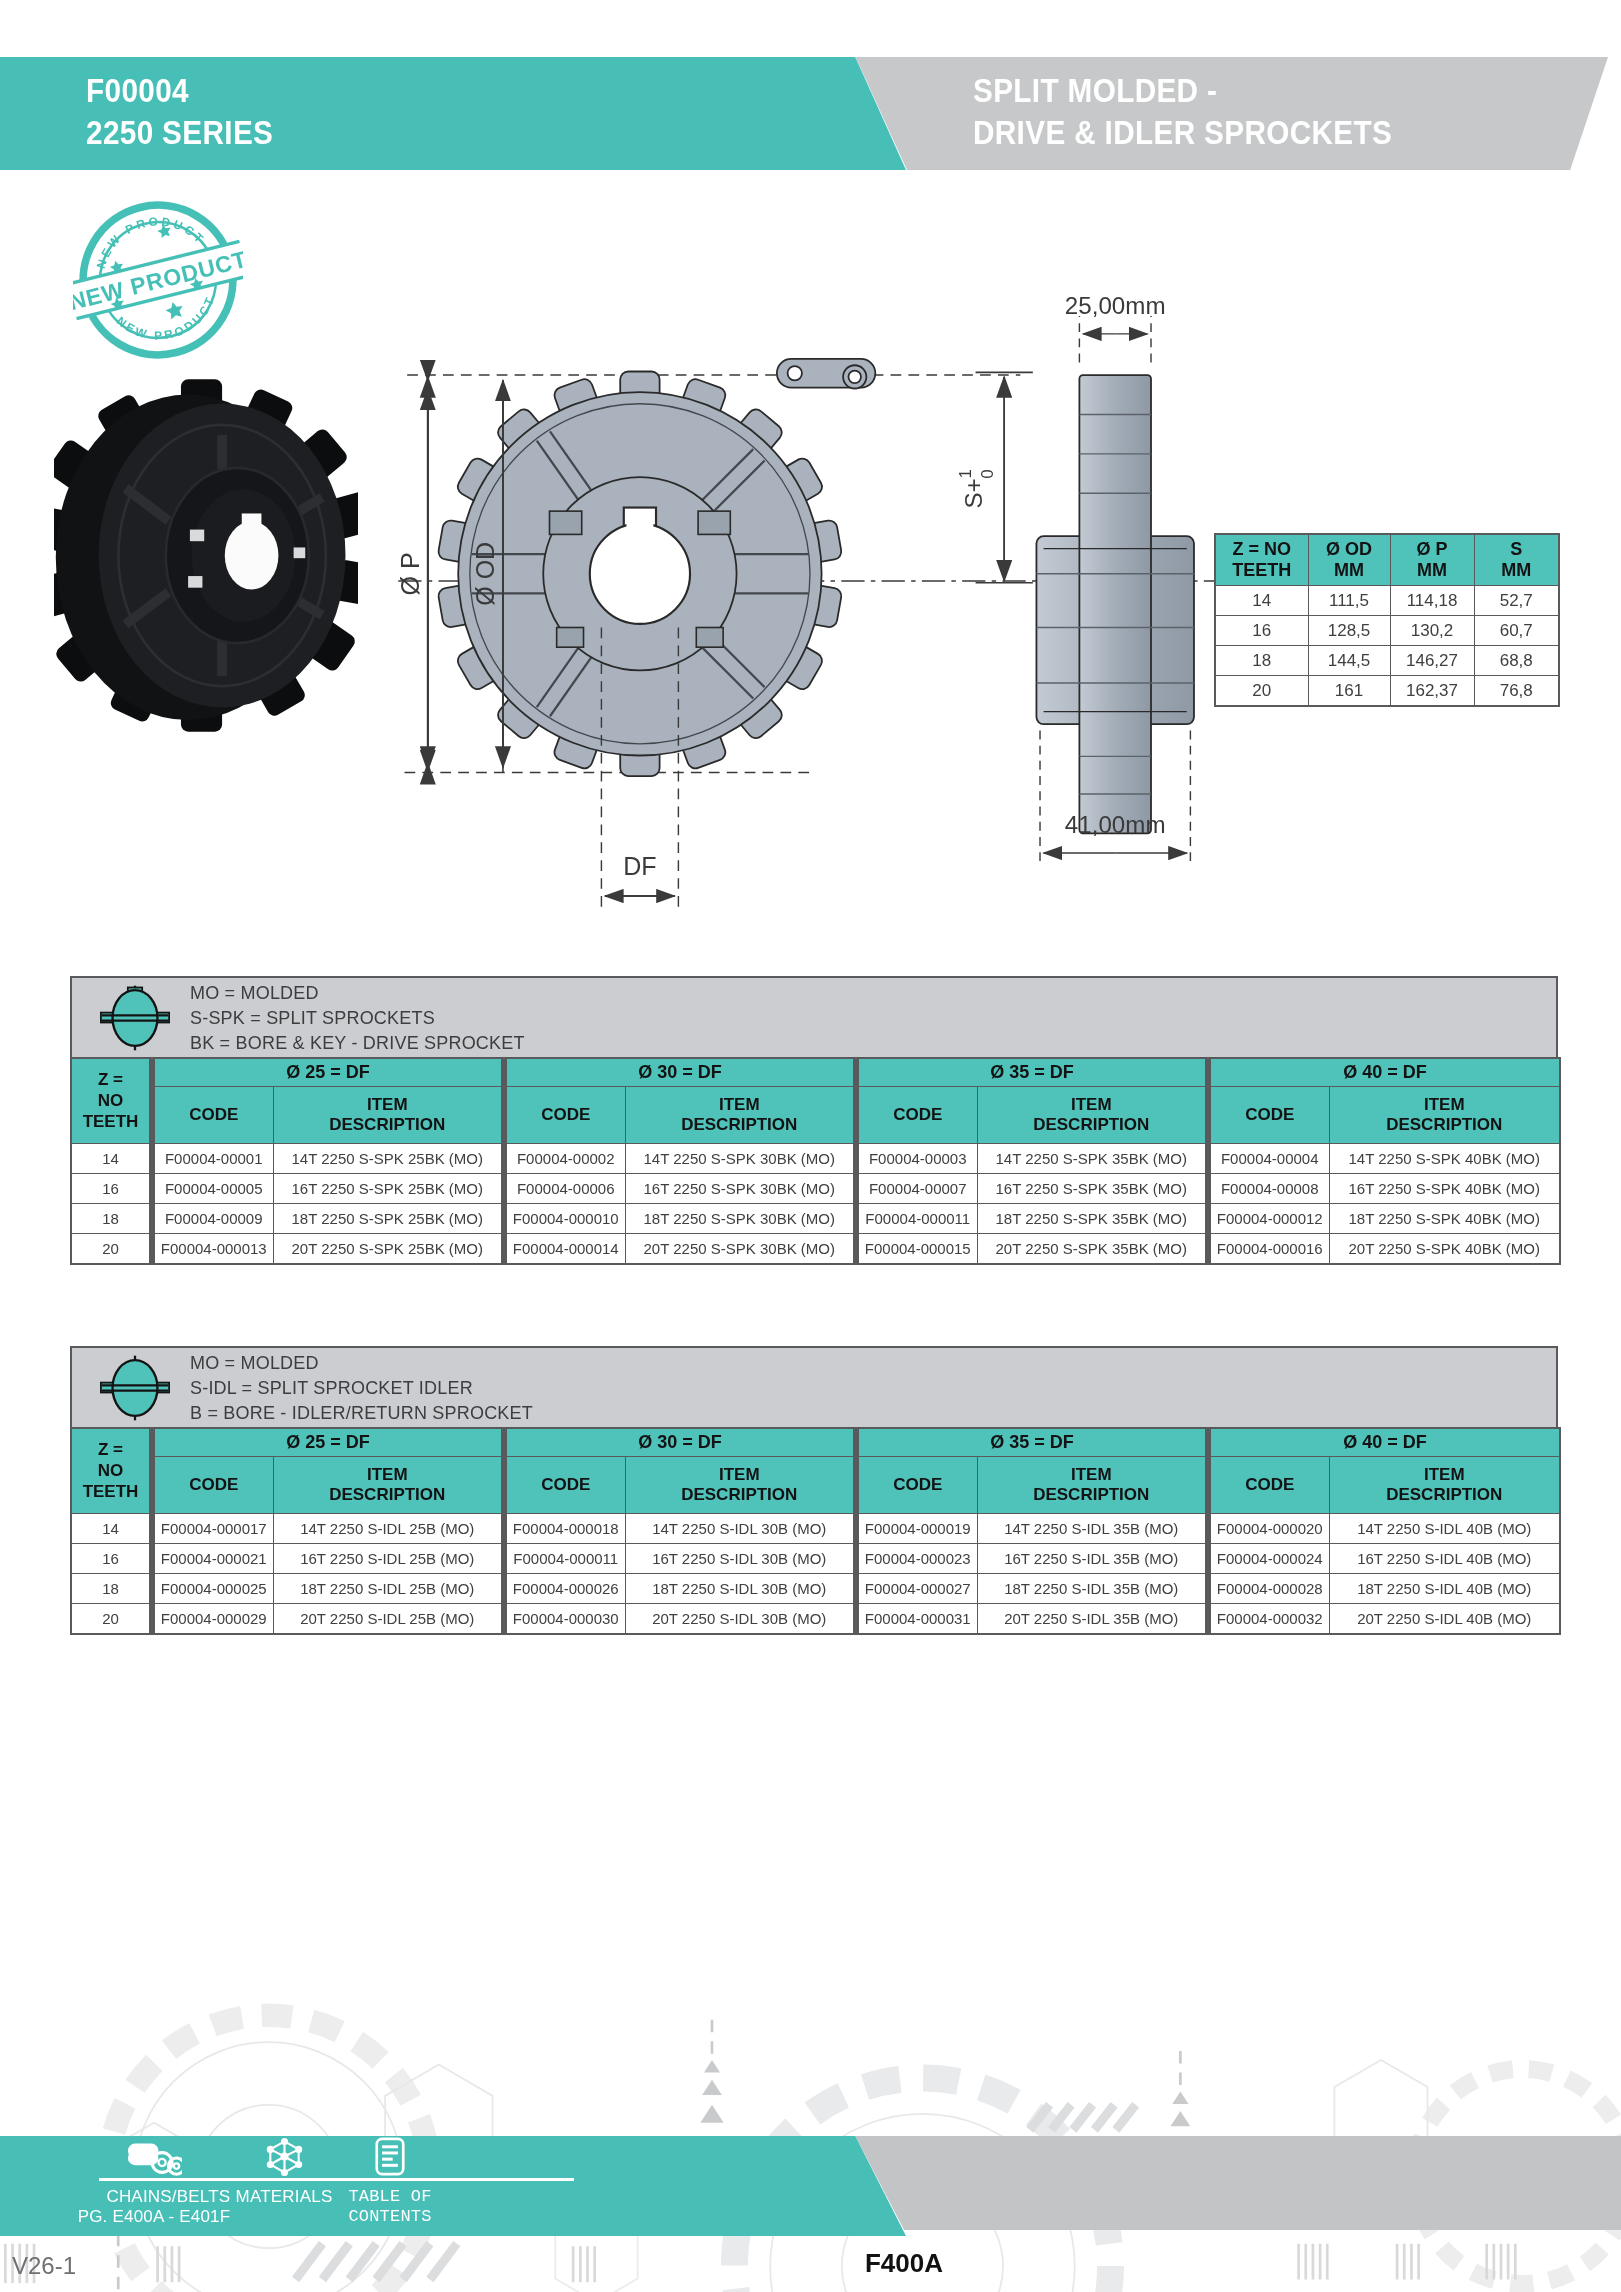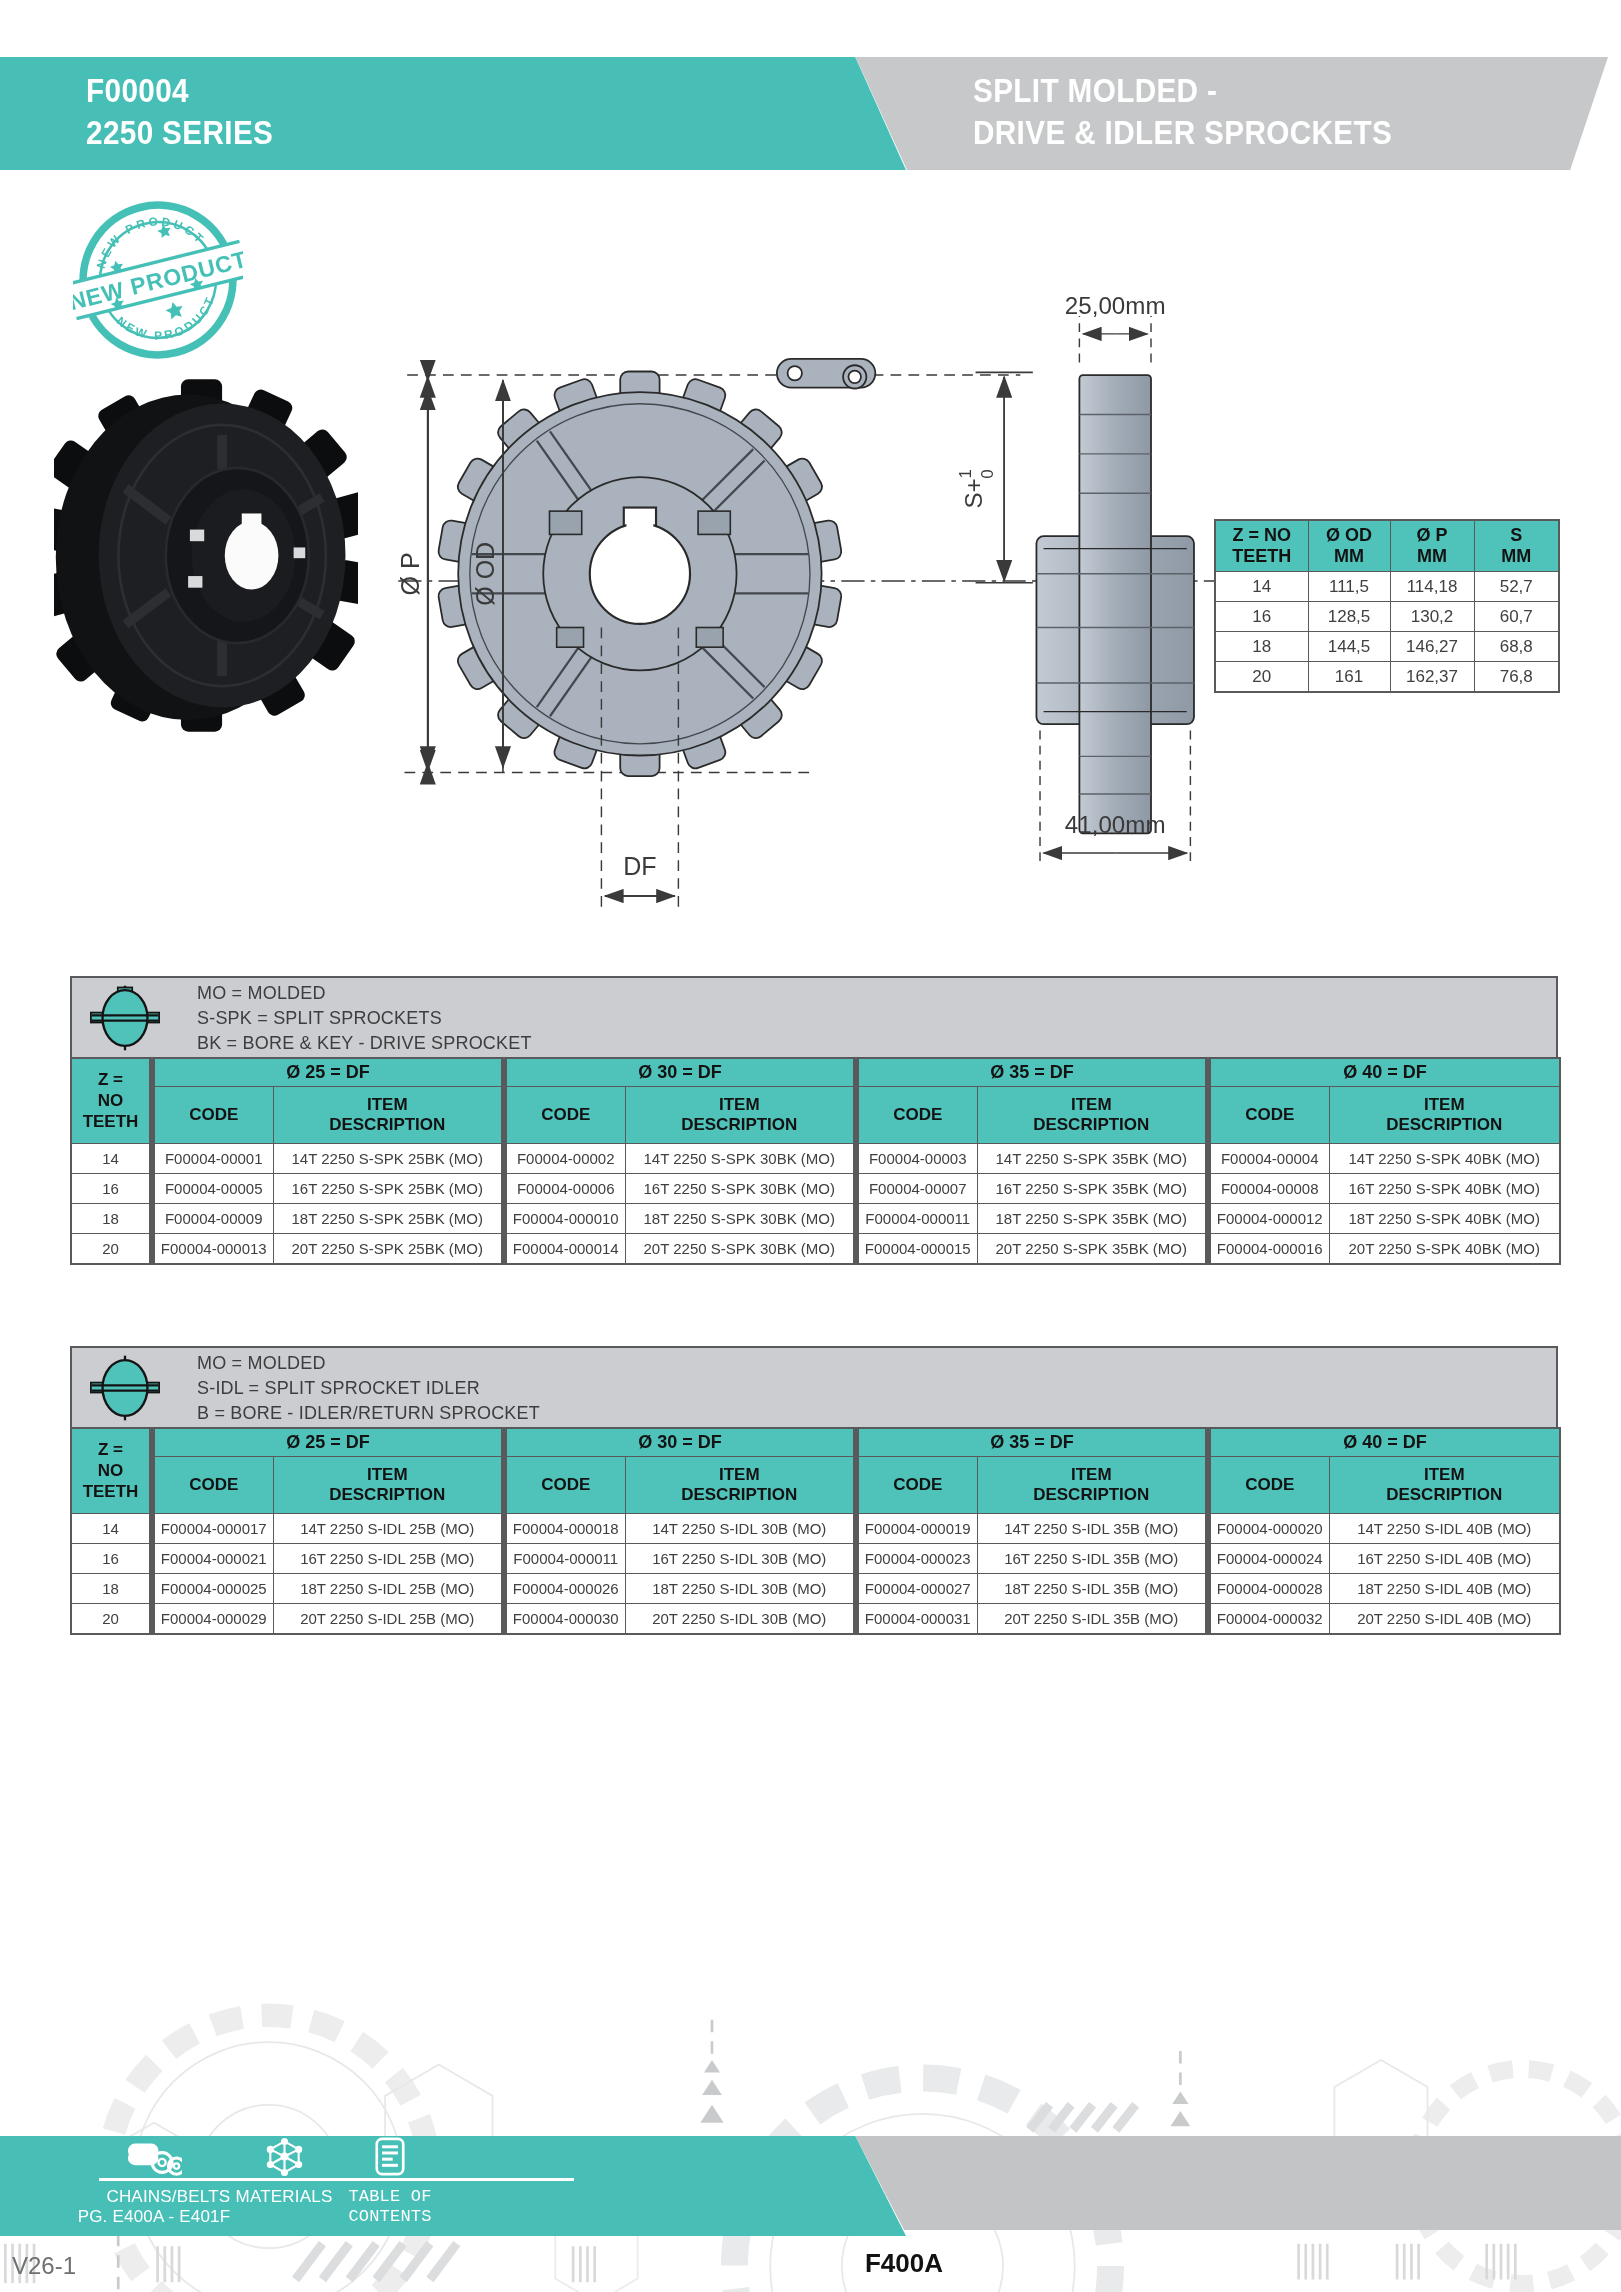--- a/index.html
+++ b/index.html
@@ -10,21 +10,21 @@
   .hdr-teal{left:0;top:57px;width:906px;height:113px;background:#47bfb7;
             clip-path:polygon(0 0,94.4% 0,100% 100%,0 100%);z-index:3;}
   .hdr-gray{left:851px;top:57px;width:757px;height:113px;background:#c6c8ca;
             clip-path:polygon(0.6% 0,100% 0,95% 100%,7.4% 100%);z-index:2;}
   .hdr-txt{position:absolute;color:#fff;font-weight:bold;font-size:33px;line-height:42px;
            letter-spacing:0.4px;transform:scaleX(.9);transform-origin:left;white-space:nowrap;z-index:4;}
 
   
   .blocktbl{z-index:2;}
   .legend{background:#cbcdd0;border:2.7px solid #595a5c;display:flex;align-items:center;
-          gap:37px;padding-left:18px;box-sizing:border-box;height:84px;width:1488px;}
+          gap:20px;padding-left:28px;box-sizing:border-box;height:84px;width:1488px;}
   .legend-lines div{font-size:18px;color:#3c3d3f;line-height:25px;letter-spacing:0.2px;}
   table.big{border-collapse:collapse;margin-top:-2.7px;border:2.7px solid #595a5c;table-layout:fixed;width:1488px;background:#fff;}
   table.big th,table.big td{border:1.8px solid #595a5c;text-align:center;vertical-align:middle;padding:0;overflow:hidden;}
   table.big .gsep{border-left:6.3px solid #595a5c;}
   .th-teal{background:#4fc2ba;color:#131313;}
   .grp{height:27px;font-size:18px;font-weight:bold;}
   .sub{height:56px;font-size:17px;font-weight:bold;line-height:20.6px;}
   .zc{font-size:17px;font-weight:bold;line-height:20.6px;}
   table.big td{height:29px;font-size:15px;color:#3f4042;}
 
@@ -335,21 +335,21 @@
 
     <g stroke="#3a3a3a" stroke-width="1.6" fill="none">
       <path d="M1162 815 V965" stroke-dasharray="10 7"></path>
       <path d="M1330 815 V965" stroke-dasharray="10 7"></path>
       <path d="M1246 952 H1326" marker-end="url(#aE)"></path>
       <path d="M1246 952 H1166" marker-end="url(#aE)"></path>
     </g>
     <text x="1246" y="930" text-anchor="middle" fill="#3a3a3a" font-size="27">41,00mm</text>
   </svg>
 
-  <table class="spec abs" style="left:1214px;top:519px;">
+  <table class="spec abs" style="left:1214px;top:533px;">
     <colgroup>
         <col style="width:93px">
         <col style="width:82px">
         <col style="width:84px">
         <col style="width:85px">
       </colgroup>
     <tbody>
         <tr>
       <th>
             <div>Z = NO</div>

